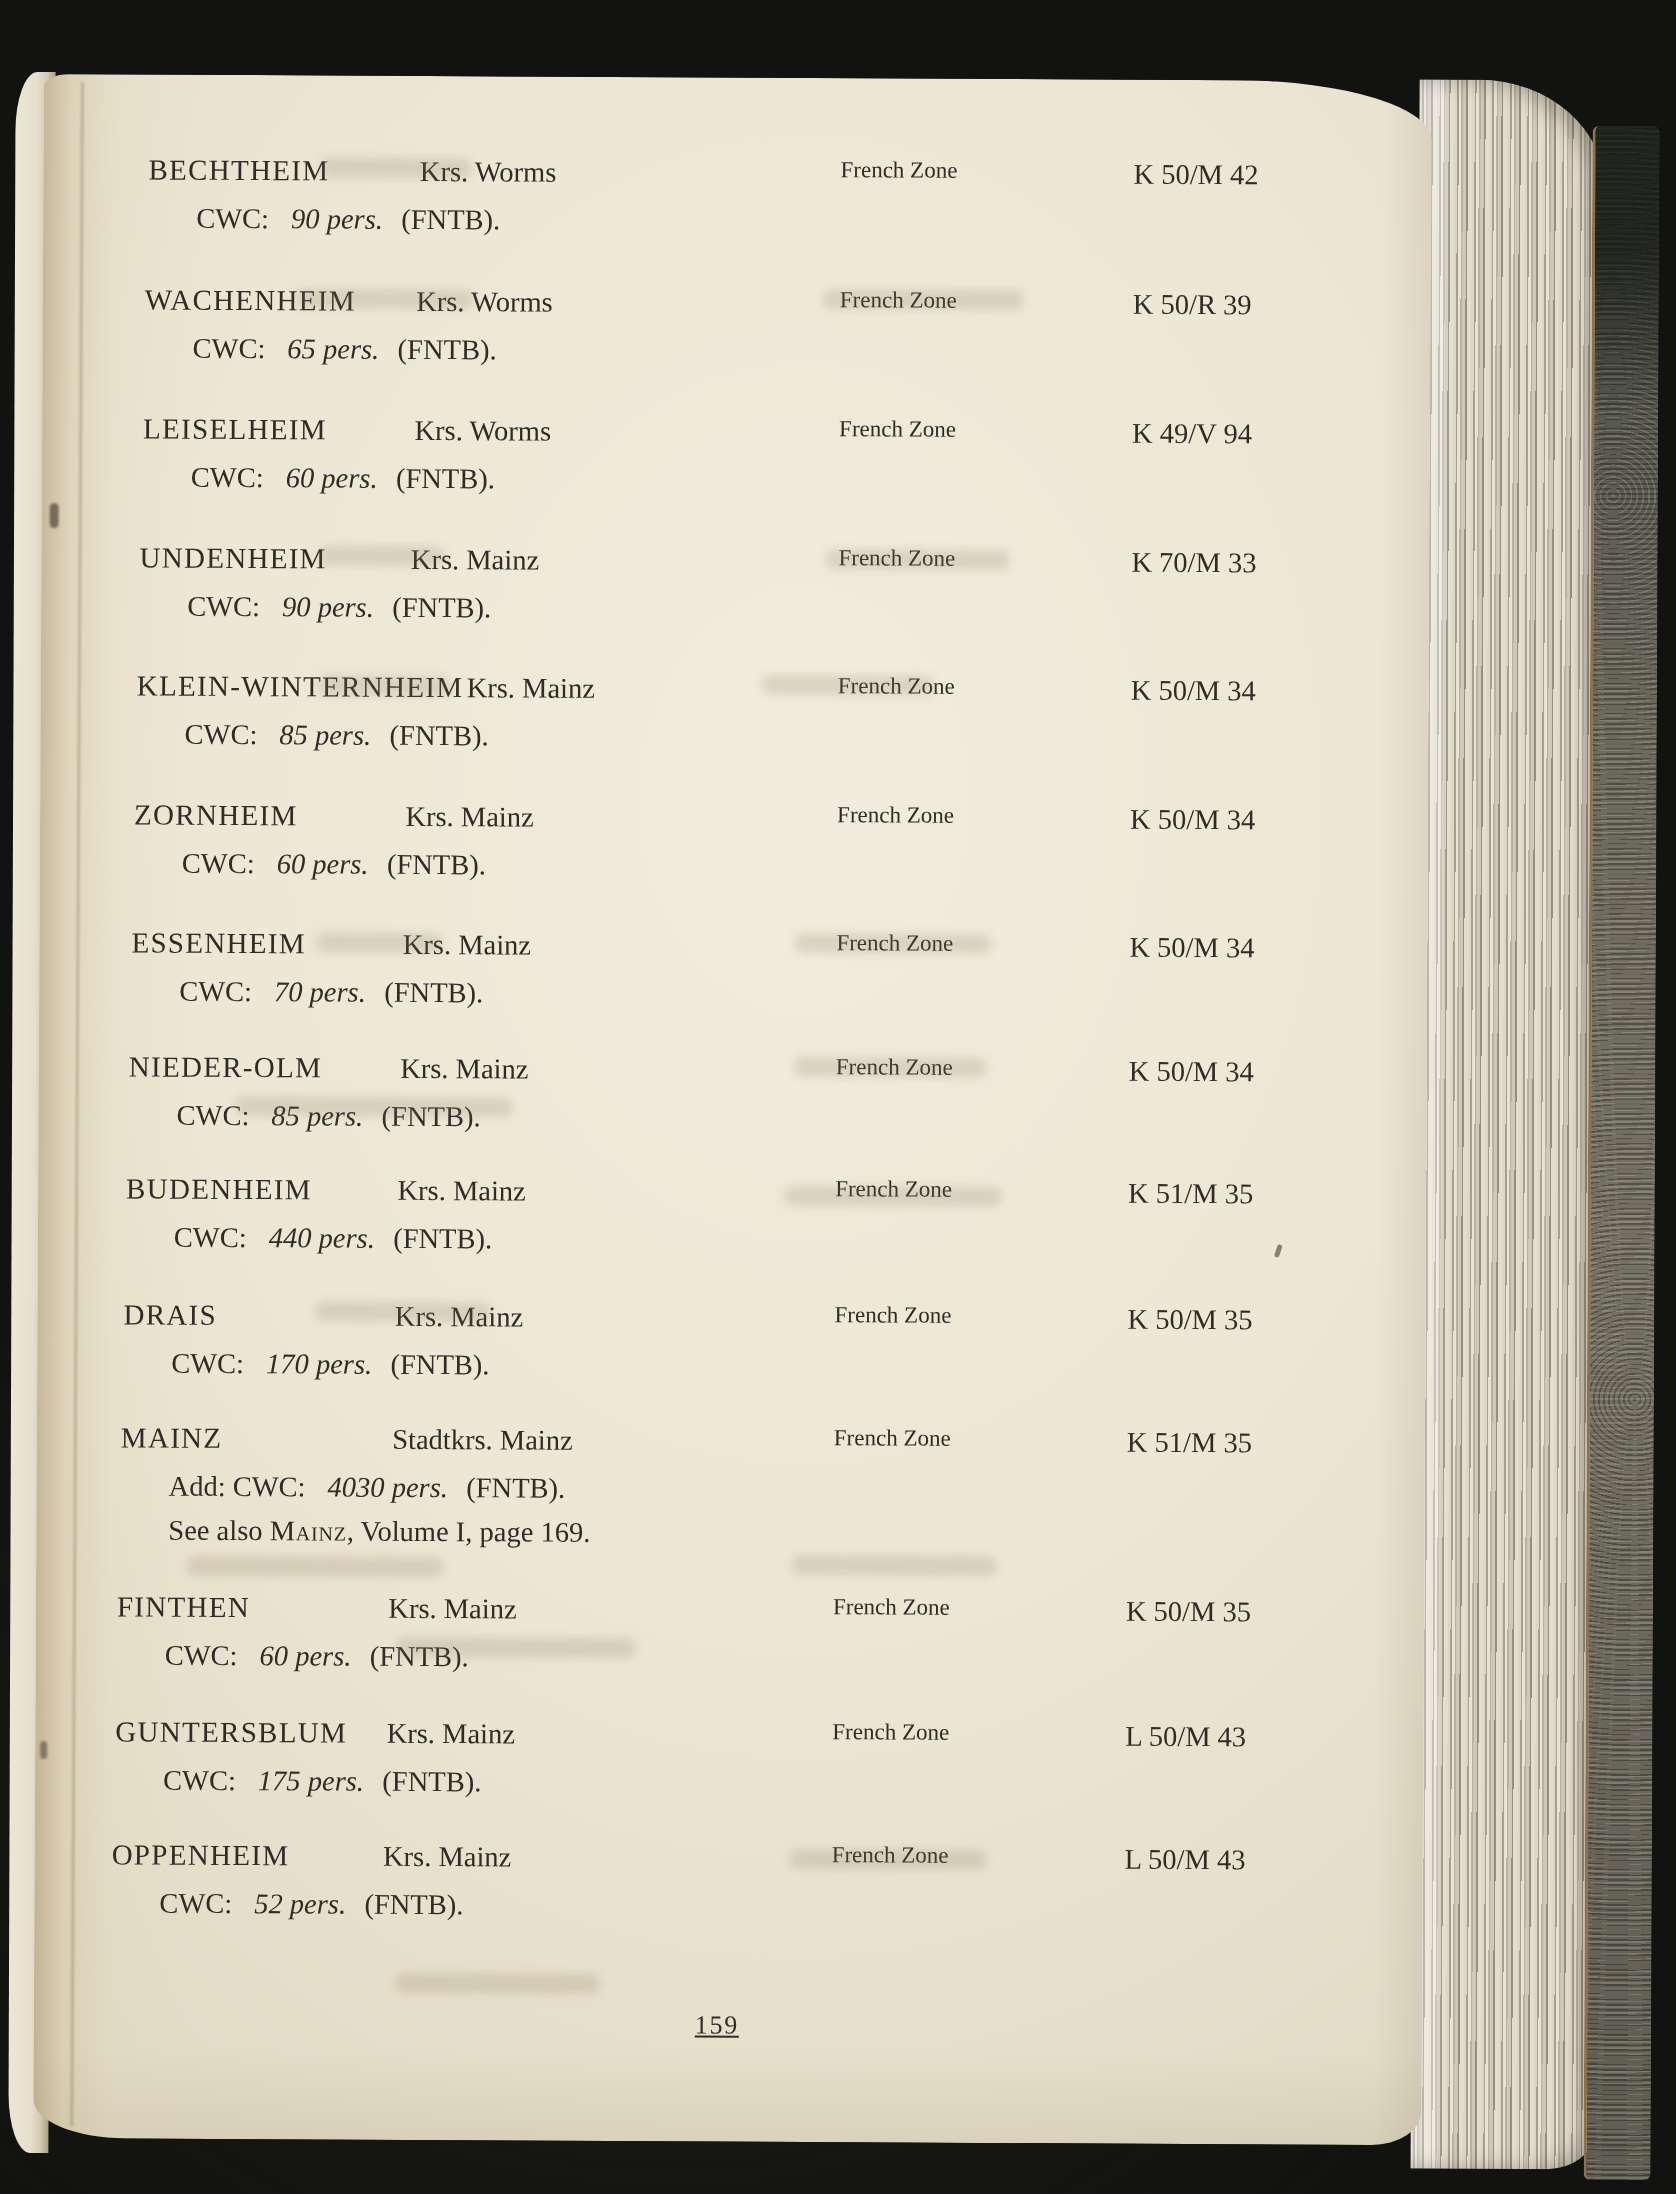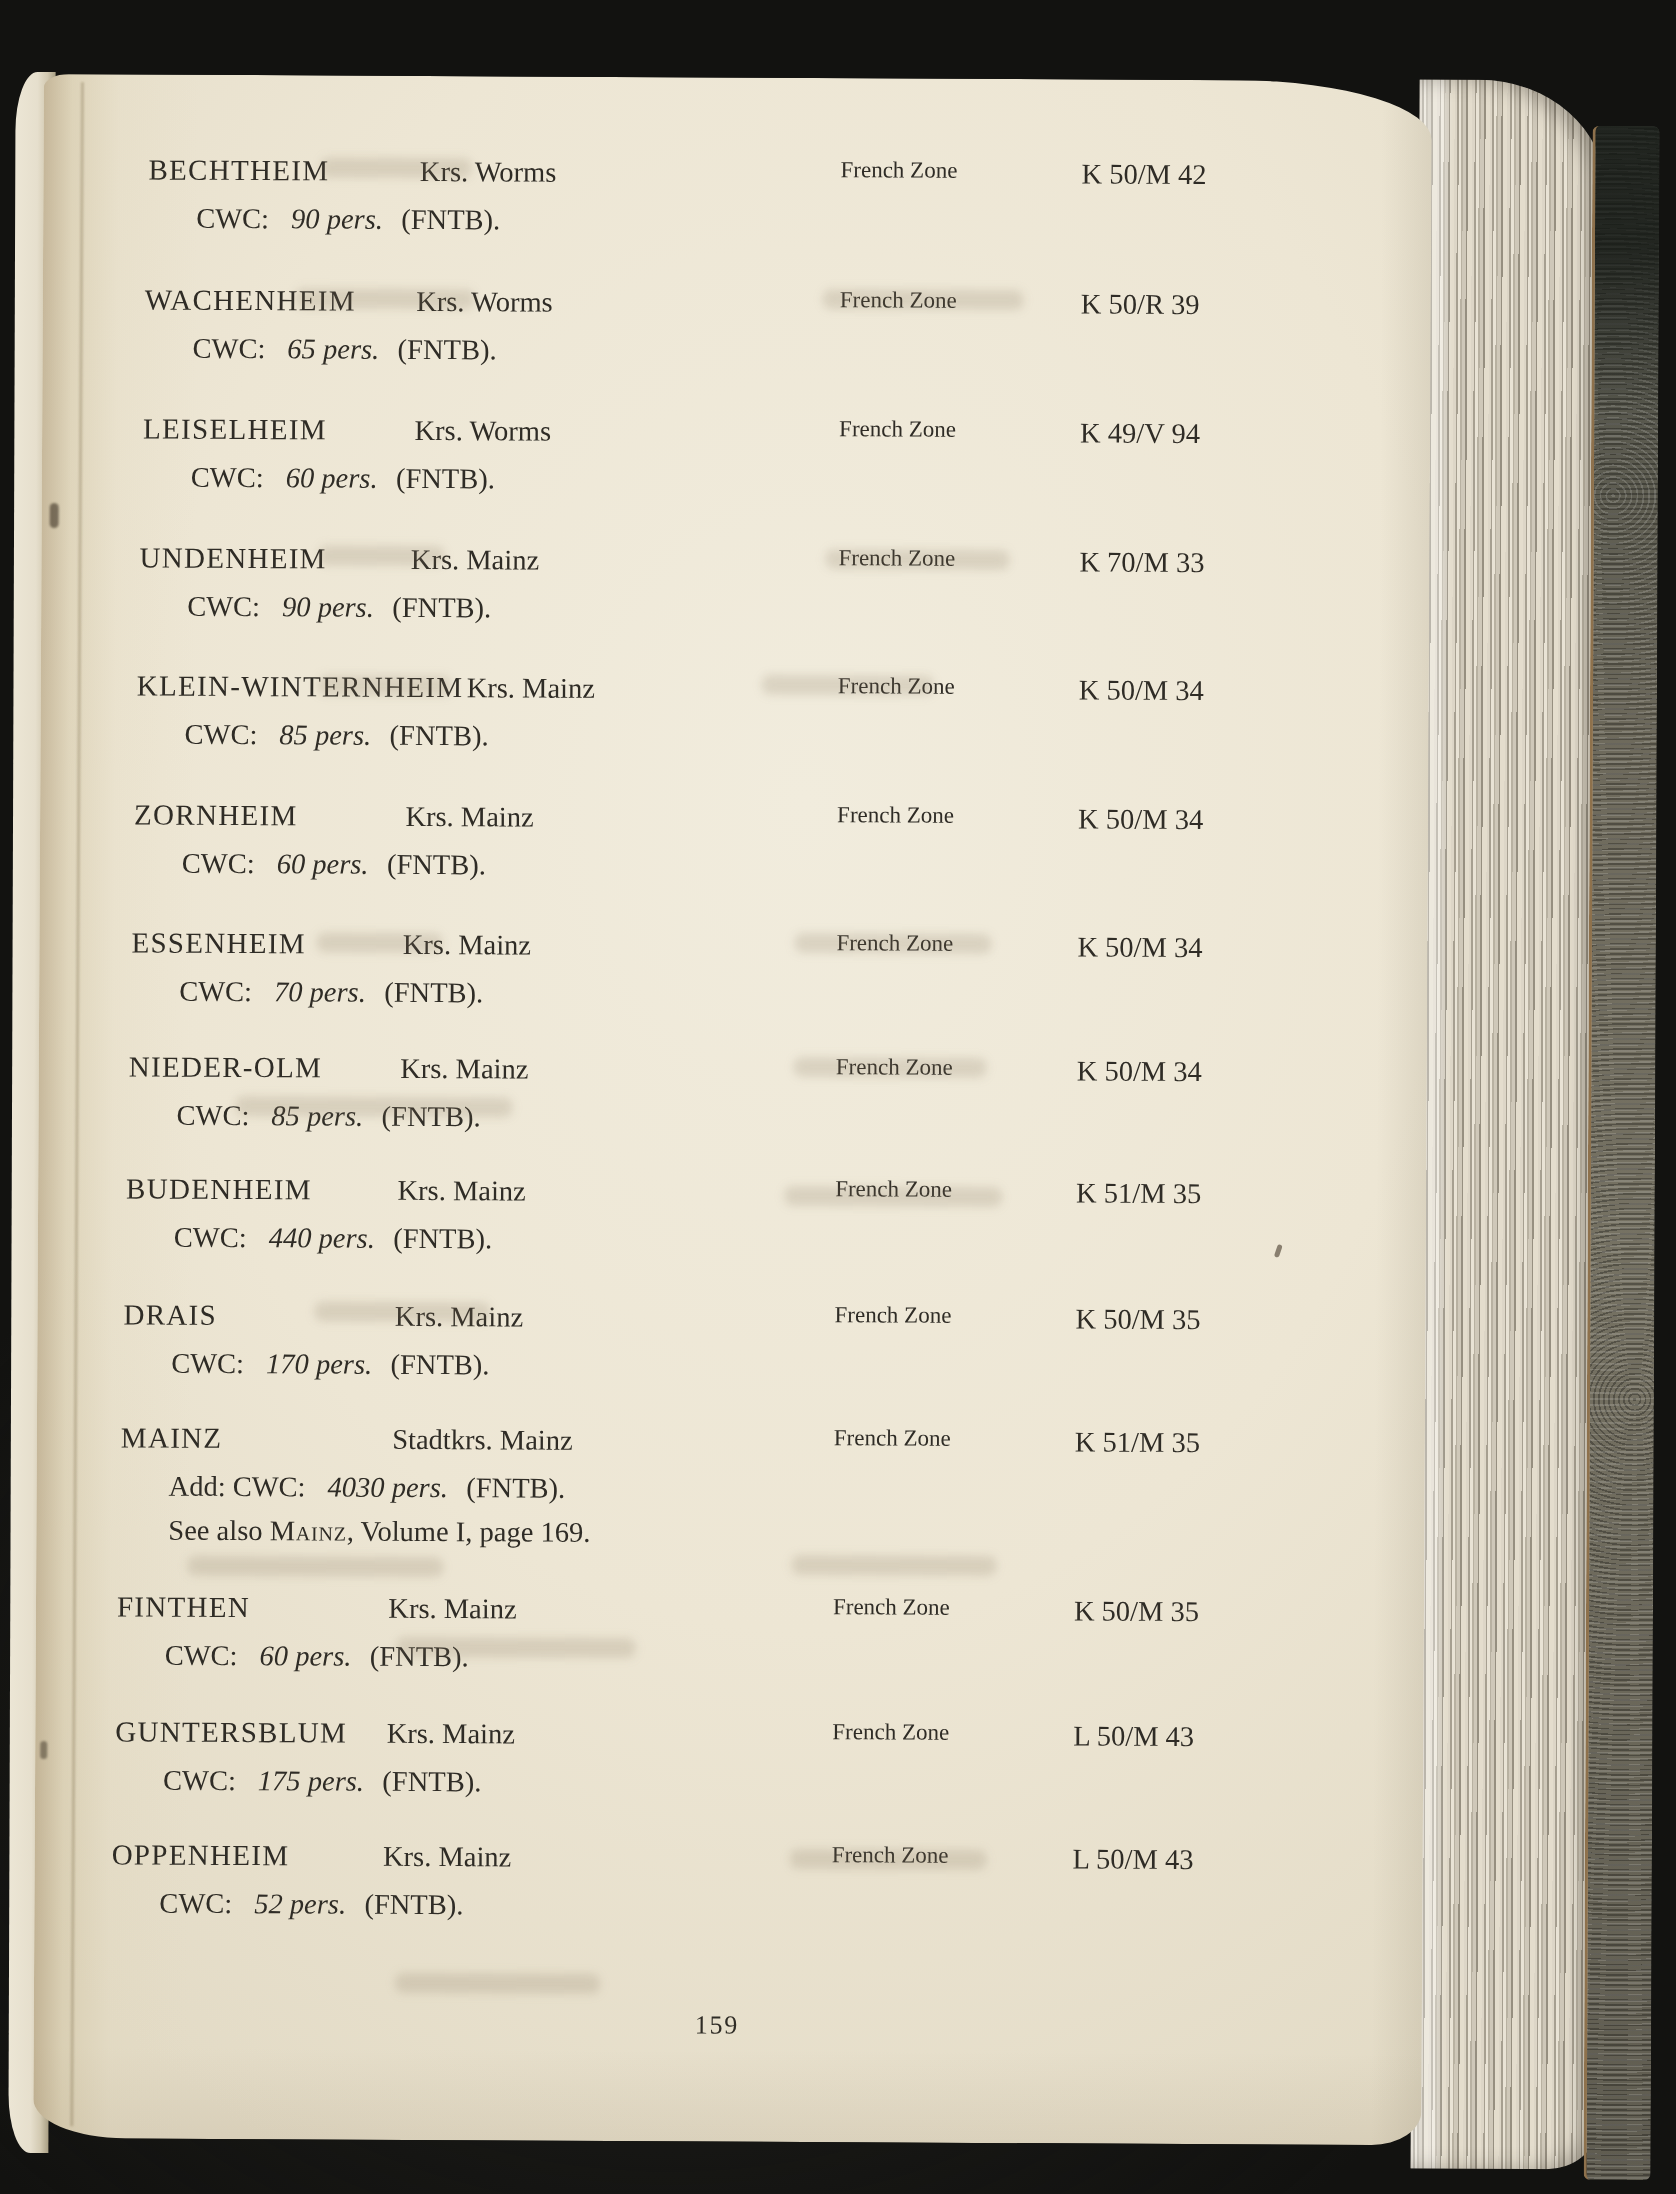--- a/index.html
+++ b/index.html
@@ -61,26 +61,26 @@
     content:"";position:absolute;left:37px;top:8.4px;bottom:11.7px;width:2.5px;
     background:rgba(105,85,52,0.28);filter:blur(1.3px);
   }
   
   .entries{position:absolute;inset:0;}
   .entry{position:absolute;left:0;right:0;--shift:105px;}
   .line1{margin-left:var(--shift);height:48px;font-size:29px;line-height:39px;white-space:nowrap;}
   .town{display:inline-block;min-width:268px;letter-spacing:1.3px;}
   .kreis{margin-left:3.4px;font-size:28.5px;}
   .zone{position:absolute;left:797px;top:2.5px;font-size:23px;}
-  .mapref{position:absolute;left:1038px;top:2.5px;font-size:28.5px;}
+  .mapref{position:absolute;left:1090px;top:2.5px;font-size:28.5px;}
   .line2,.line3{margin-left:calc(var(--shift) + 48px);height:44px;font-size:28.5px;line-height:39px;white-space:nowrap;}
   .cwc-label{margin-right:22px;}
   .cwc-value{margin-right:18.4px;font-style:italic;}
   .smallcaps{font-variant:small-caps;letter-spacing:0.8px;}
-  .page-number{position:absolute;left:661px;top:1933px;font-size:26px;letter-spacing:1.7px;color:#2f2c26;}
+  .page-number{position:absolute;left:661px;top:1933px;font-size:26px;letter-spacing:1.7px;color:#2f2c26;text-decoration:underline;}
   
   .ghost{position:absolute;height:20px;border-radius:8.4px;
     background:rgba(128,114,90,0.20);filter:blur(5px);}
   .speck-a{position:absolute;left:8.4px;top:429px;width:8.4px;height:25px;border-radius:5px;
     background:rgba(45,35,22,0.55);filter:blur(0.8px);}
   .speck-b{position:absolute;left:5px;top:1667px;width:6.7px;height:18.4px;border-radius:4.2px;
     background:rgba(45,35,22,0.45);filter:blur(0.8px);}
   .pencil-mark{position:absolute;left:1238px;top:1164px;width:5px;height:12.6px;border-radius:3.4px;
     background:rgba(70,58,44,0.6);transform:rotate(18deg);}
 </style>

